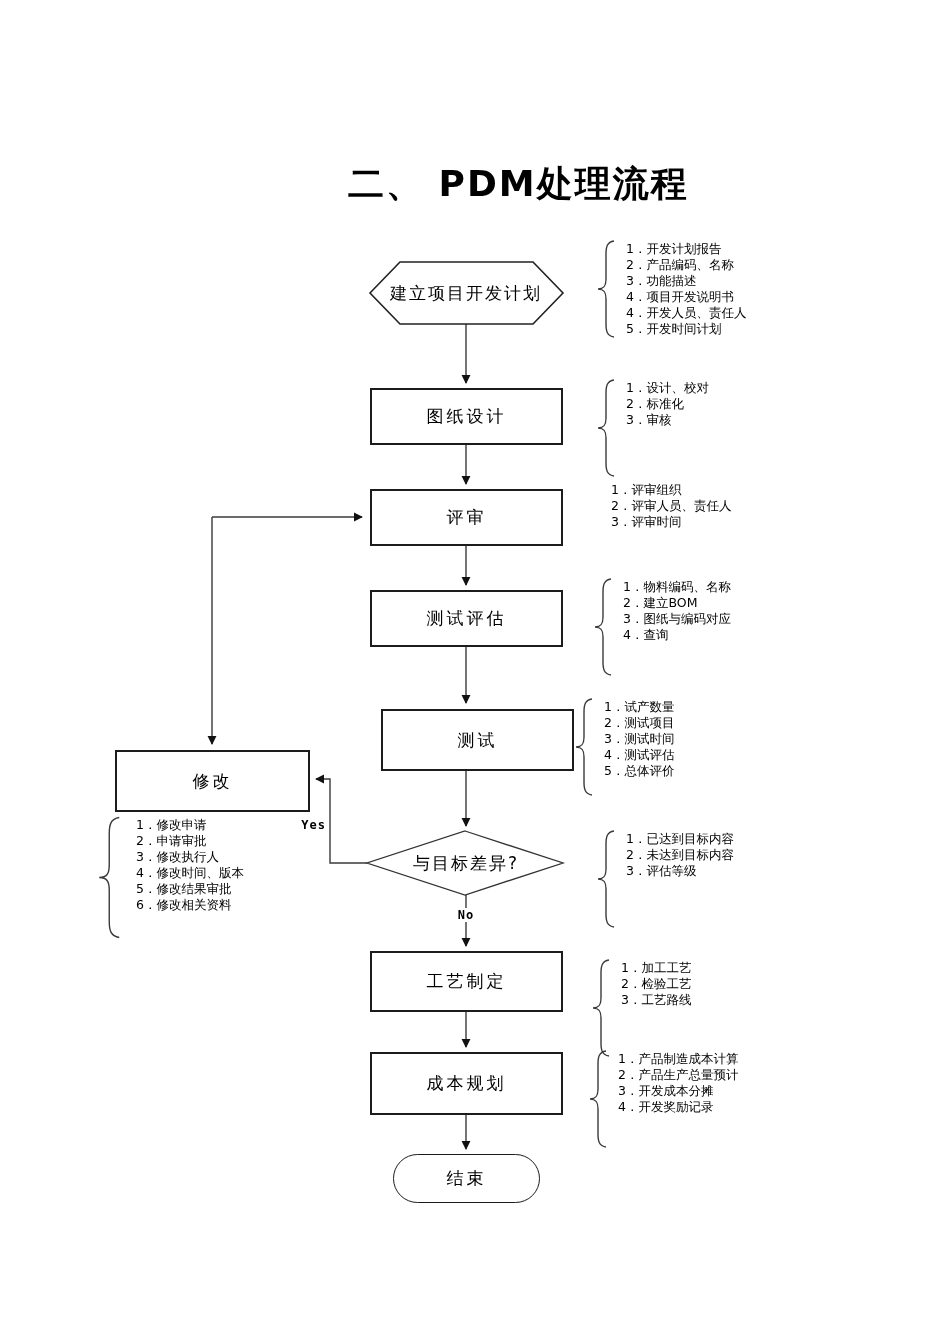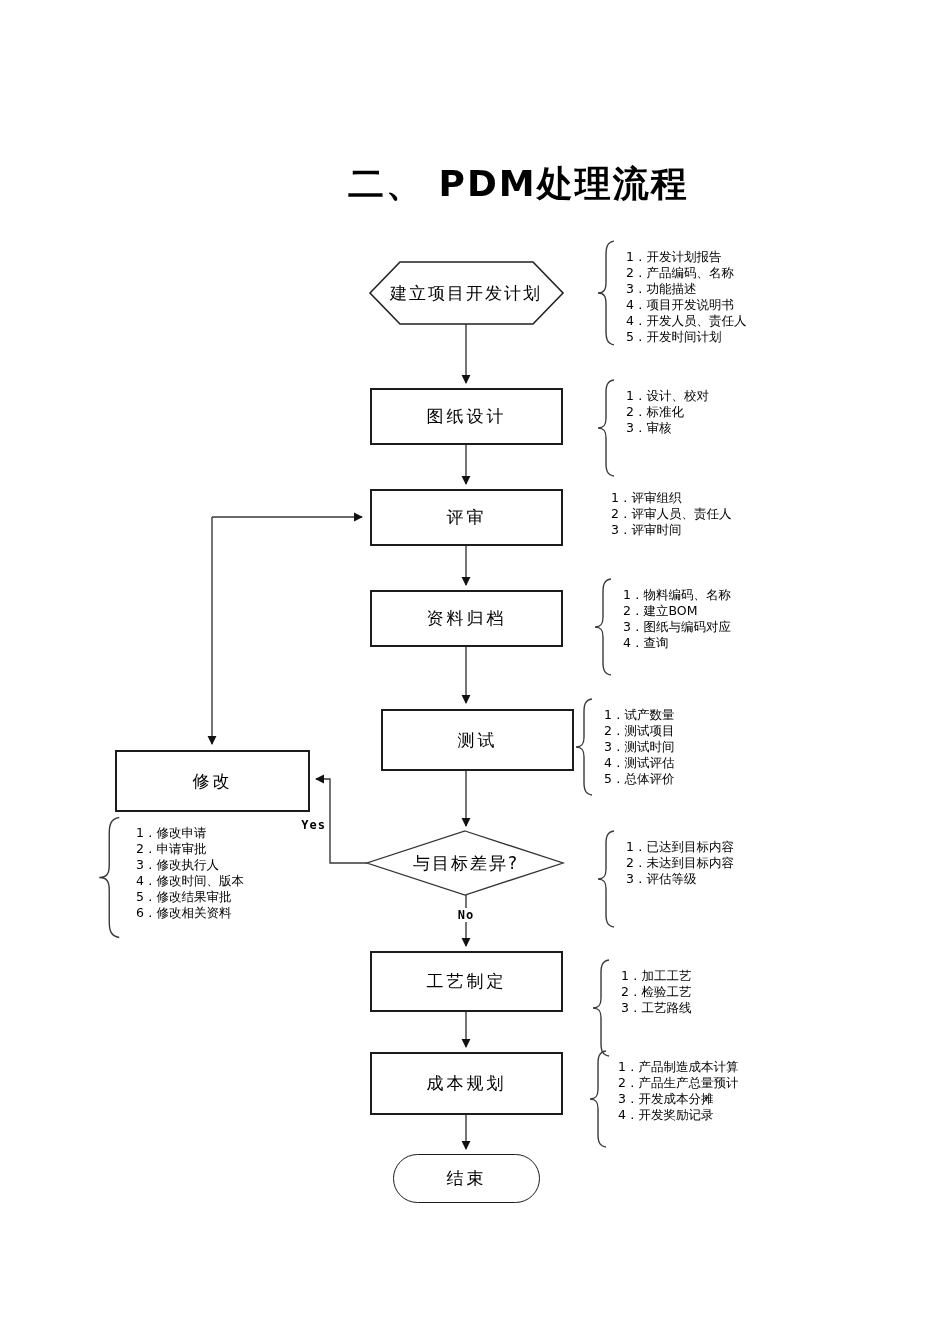--- a/index.html
+++ b/index.html
@@ -19,21 +19,21 @@
   }
   .node-overlay {
     position:absolute; display:flex; flex-direction:row; align-items:center;
     justify-content:center; text-align:center; font-size:17px; letter-spacing:2px;
     line-height:26px; background:transparent; white-space:nowrap;
   }
   .endnode { border-width:1.6px; border-radius:29px; }
   .ann { position:absolute; display:flex; align-items:stretch; font-size:12.5px; line-height:16px; }
   .ann .brace { width:20px; margin-right:9px; flex:none; height:auto; }
   .ann .brace-lg { width:25px; margin-right:13px; }
-  .ann-items { padding:2px 0;margin-top:8px; }
+  .ann-items { padding:2px 0; }
   .ann-item { white-space:nowrap; }
   .edge-label {
     position:absolute; font-family:"DejaVu Sans Mono", monospace;
     font-size:12px; font-weight:bold; letter-spacing:1px;
   }
   .edge-no { background:#fff; text-align:center; }
   .edge-yes { text-align:right; }
 </style>
 </head>
 <body>
@@ -70,21 +70,21 @@
     <span>开发计划</span>
   </div>
 
   <div class="node" style="left:370px;top:388px;width:193px;height:57px">
     <span>图纸设计</span>
   </div>
   <div class="node" style="left:370px;top:489px;width:193px;height:57px">
     <span>评审</span>
   </div>
   <div class="node" style="left:370px;top:590px;width:193px;height:57px">
-    <span>资料归档</span>
+    <span>测试评估</span>
   </div>
   <div class="node" style="left:381px;top:709px;width:193px;height:62px">
     <span>测试</span>
   </div>
   <div class="node" style="left:115px;top:750px;width:195px;height:62px">
     <span>修改</span>
   </div>
 
   <div class="node-overlay" style="left:396px;top:832px;width:140px;height:62px;line-height:25px">
     <span>与目标</span>

